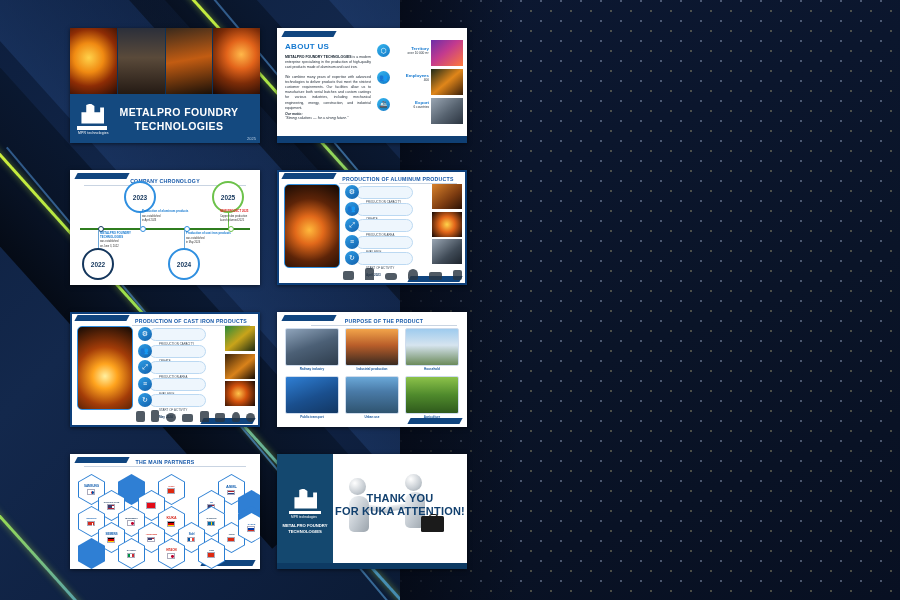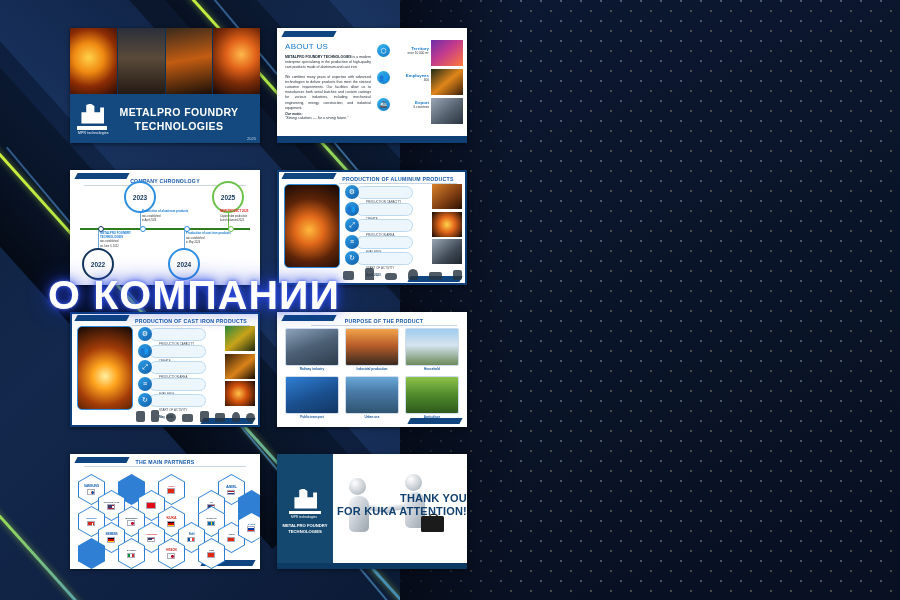--- a/index.html
+++ b/index.html
@@ -139,21 +139,21 @@
     letter-spacing:.4px; padding-right:12px;
   }
   #s1 .yr {
     position:absolute; right:4px; bottom:2px;
     font-size:4px; color:#bcd0e6;
   }
 
   
   #s2 { background:#ffffff; }
   #s2 .bodywrap { position:absolute; left:8px; top:14px; width:86px; }
-  #s2 h3 { color:#1579d0; font-size:8px; font-weight:normal; letter-spacing:.3px; }
+  #s2 h3 { color:#1579d0; font-size:8px; font-weight:bold; letter-spacing:.3px; }
   #s2 .para {
     font-size:3.5px; line-height:5.2px; color:#1c2733;
     text-align:justify; margin-top:4px;
   }
   #s2 .para b { color:#0d1b28; }
   #s2 .motto { position:absolute; left:8px; top:84px; width:86px; }
   #s2 .motto .m1 { font-size:3.4px; font-style:italic; font-weight:bold; color:#1c2733; }
   #s2 .motto .m2 { font-size:3.6px; font-style:italic; color:#1c2733; }
   #s2 .stats { position:absolute; left:100px; top:16px; width:52px; }
   .stat { display:flex; align-items:center; margin-bottom:14px; }
@@ -299,21 +299,21 @@
   #s8 .lg .g1 {
     position:absolute; left:6px; top:0; width:24px; height:20px; background:#fff;
     clip-path:polygon(6% 100%,6% 44%,26% 44%,26% 8%,44% 0%,60% 12%,60% 44%,
                       84% 44%,84% 20%,100% 20%,100% 100%);
   }
   #s8 .lg .g2 { position:absolute; left:2px; bottom:5px; width:32px; height:3px; background:#fff; }
   #s8 .lg .g3 { position:absolute; left:4px; bottom:0; font-size:3.2px; color:#fff; white-space:nowrap; }
   #s8 .ln { font-size:4.2px; color:#fff; text-align:center; line-height:6px; font-weight:bold; }
   #s8 .stage { position:absolute; left:56px; top:0; right:0; bottom:0; background:#fff; overflow:hidden; }
   #s8 .ty {
-    position:absolute; left:0; right:0; top:38px; text-align:right;
+    position:absolute; left:0; right:0; top:38px; text-align:center;
     font-size:11px; font-weight:bold; color:#12406e; line-height:13px;
     letter-spacing:.2px; z-index:4;
   }
   .man { position:absolute; z-index:2; }
   .man .head { width:17px; height:17px; border-radius:50%;
                background:radial-gradient(circle at 34% 30%,#fff,#c6ccd2 60%,#98a1a9 100%); }
   .man .body { width:20px; height:36px; border-radius:9px 9px 5px 5px;
                background:linear-gradient(120deg,#f4f6f8,#c2c9d0 55%,#9aa3ab 100%); margin-top:1px; }
   .arm { position:absolute; height:6px; border-radius:3px;
          background:linear-gradient(180deg,#f2f4f6,#b6bec6); }
@@ -334,21 +334,20 @@
               background:linear-gradient(90deg,rgba(30,60,110,.55),rgba(20,42,82,.25));"></div>
   <div class="hero-band" style="left:95px; top:-260px; width:160px;
               background:linear-gradient(90deg,rgba(34,66,120,.5),rgba(18,40,78,.2));"></div>
 
   <div class="accent-line accent-yellow" style="left:-28px; top:126px; transform:rotate(-42deg);"></div>
   <div class="accent-line accent-yellow" style="left:150px; top:-46px; transform:rotate(-42deg);"></div>
   <div class="accent-line accent-blue" style="left:6px; top:148px; transform:rotate(-40deg); width:2px;"></div>
   <div class="accent-line accent-blue" style="left:190px; top:-28px; transform:rotate(-40deg); width:2px;"></div>
   <div class="accent-line accent-yellow" style="left:-80px; top:430px; transform:rotate(-42deg); height:420px;"></div>
 
-  <div id="hero-title">О КОМПАНИИ</div>
 </div>
 
 <div id="deck">
   <div id="deck-shade"></div>
 </div>
 
 <div id="grid">
 
   <div class="slide" id="s1">
     <div class="photos">

